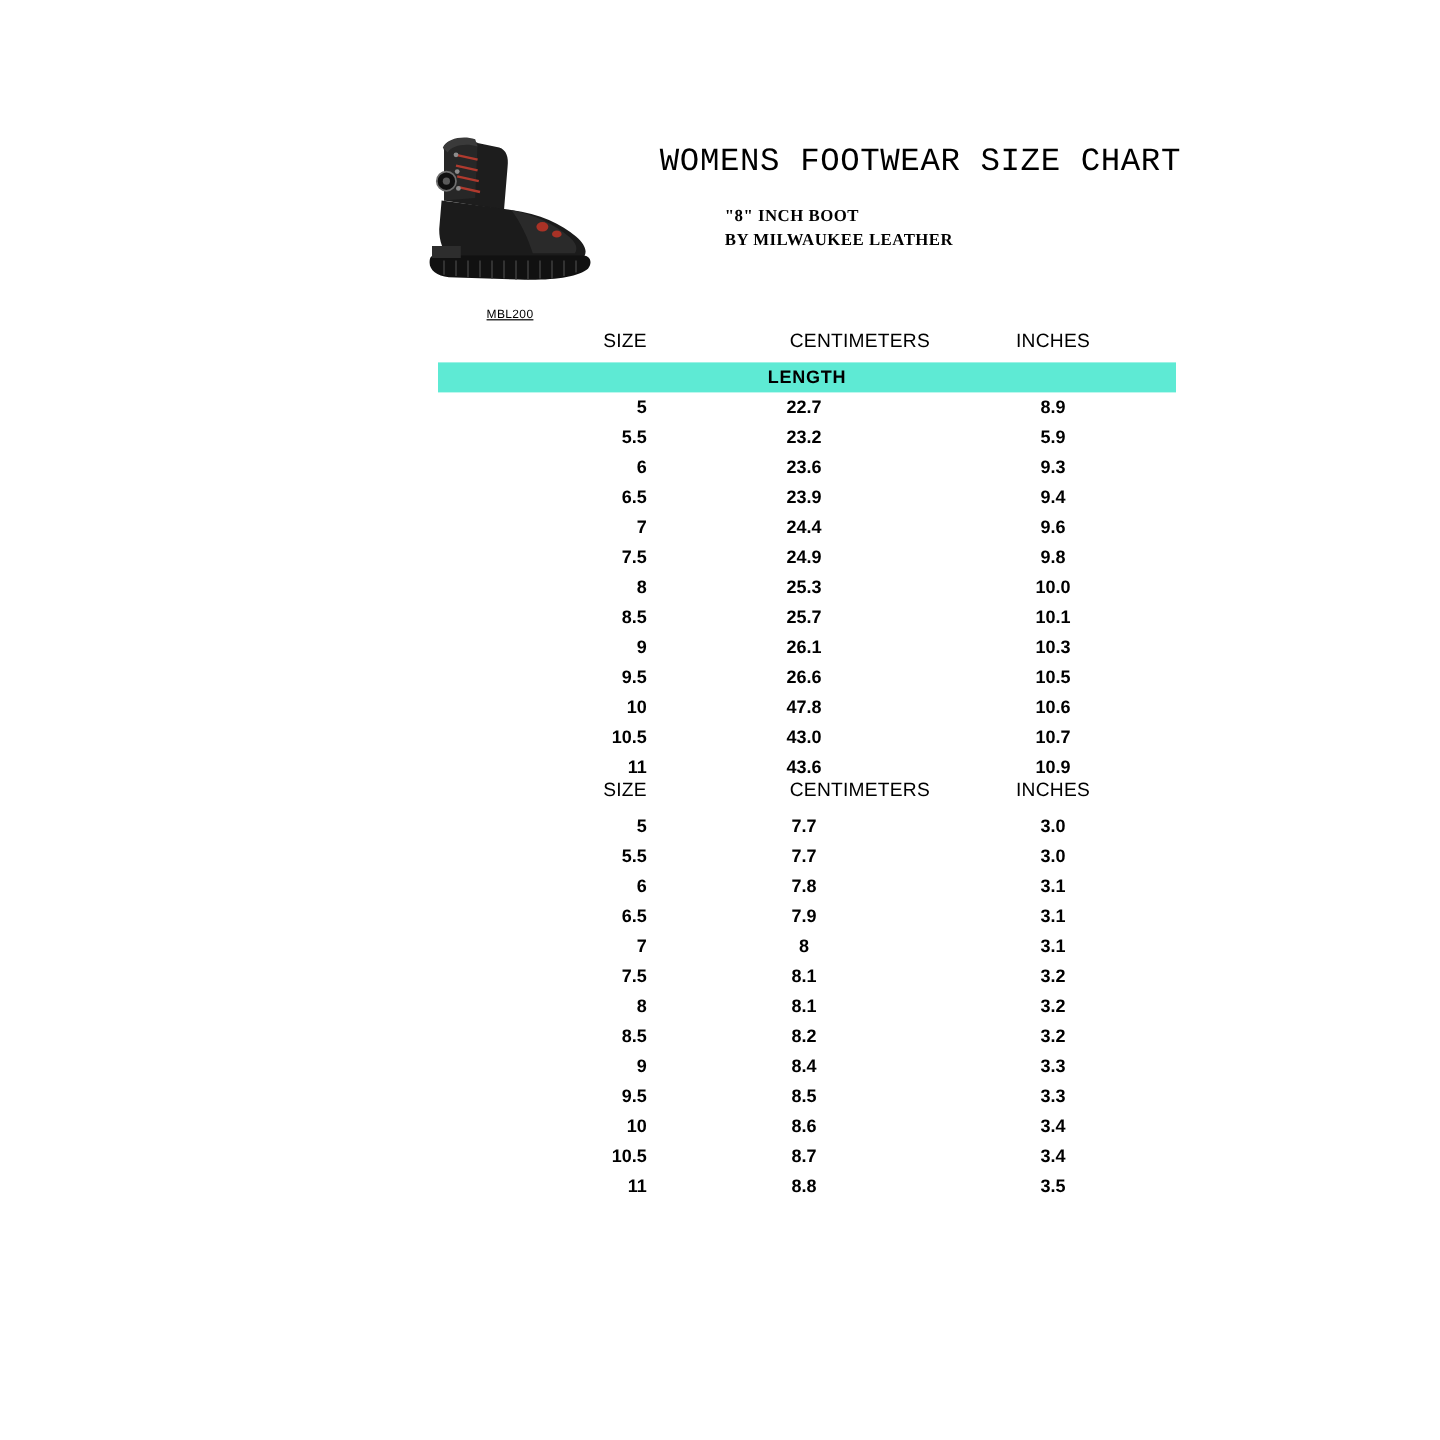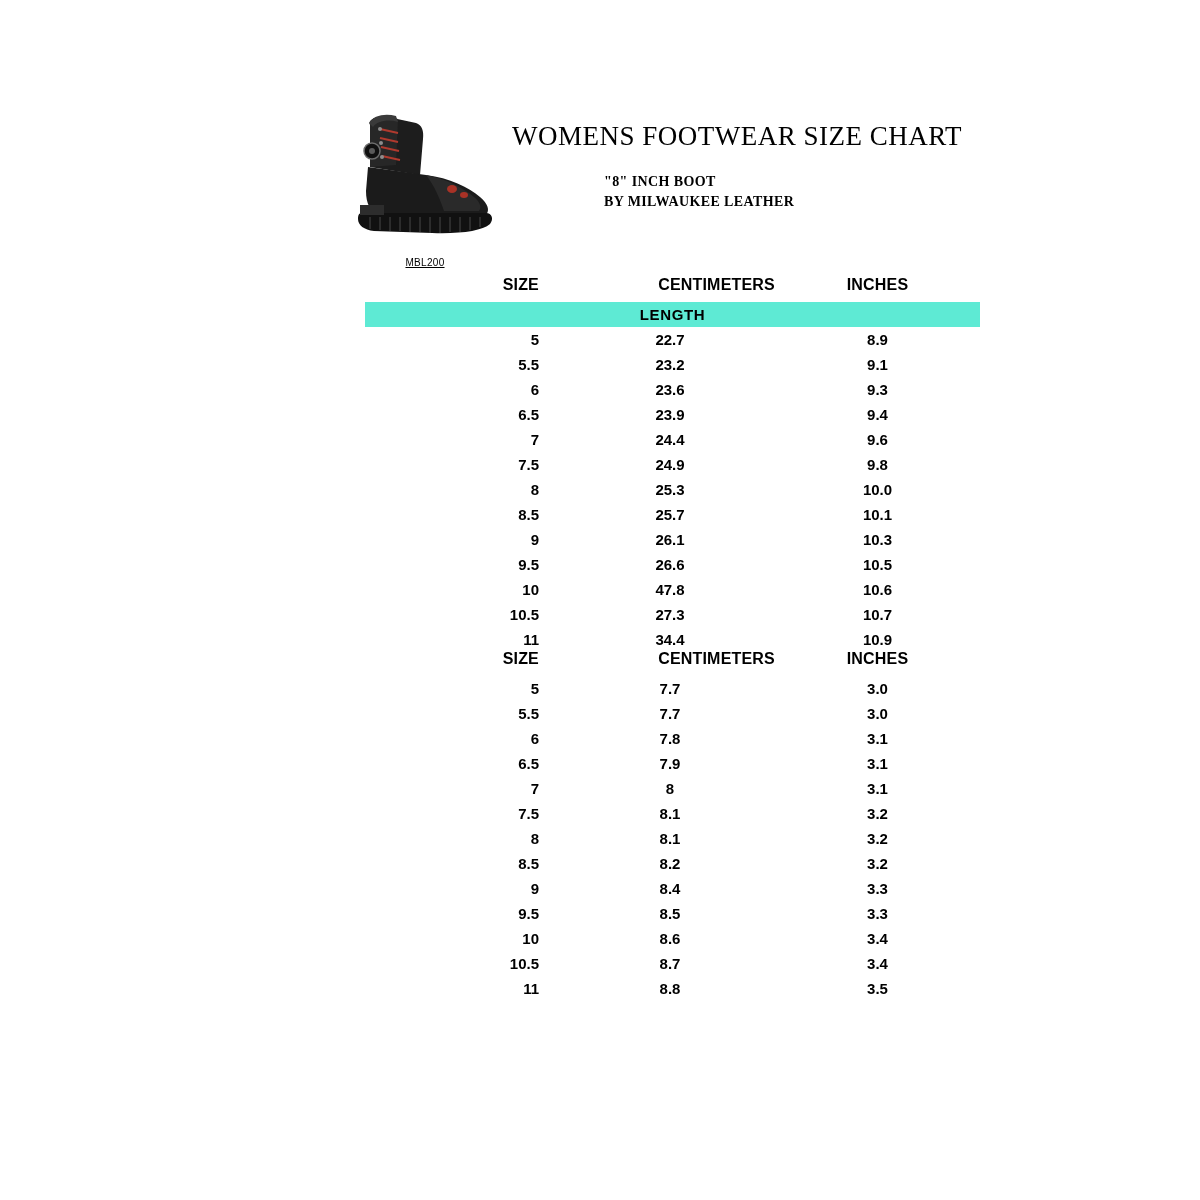--- a/index.html
+++ b/index.html
@@ -56,23 +56,24 @@
   }
 
   .title-block {
     position: absolute;
     left: 172px;
     top: 16px;
     width: 510px;
   }
 
   .main-title {
-    font-family: Liberation Serif, serif;
+    font-family: Liberation Mono, monospace;
     font-size: 27px;
     letter-spacing: 0.5px;
+    text-align: center;
     white-space: nowrap;
     color: #000;
   }
 
   .subtitle-block {
     margin-top: 20px;
     padding-left: 92px;
   }
 
   .subtitle-line {
@@ -95,21 +96,21 @@
 
   #length-table { top: 272px; }
   #width-table  { top: 646px; }
 
   .size-table col.c-size   { width: 200px; }
   .size-table col.c-cm     { width: 210px; }
   .size-table col.c-in     { width: 205px; }
 
   .size-table th {
     font-size: 16px;
-    font-weight: bold;
+    font-weight: normal;
     padding: 4px 0 8px 0;
     text-align: center;
     letter-spacing: 0.2px;
   }
 
   .size-table th.h-size { text-align: right; padding-right: 26px; }
   .size-table th.h-cm   { text-align: right; }
   .size-table th.h-in   { text-align: center; }
 
   .band-row td {
@@ -216,21 +217,21 @@
         <td colspan="3">LENGTH</td>
       </tr>
       <tr>
         <td class="v-size">5</td>
         <td class="v-cm">22.7</td>
         <td class="v-in">8.9</td>
       </tr>
       <tr>
         <td class="v-size">5.5</td>
         <td class="v-cm">23.2</td>
-        <td class="v-in">9.1</td>
+        <td class="v-in">5.9</td>
       </tr>
       <tr>
         <td class="v-size">6</td>
         <td class="v-cm">23.6</td>
         <td class="v-in">9.3</td>
       </tr>
       <tr>
         <td class="v-size">6.5</td>
         <td class="v-cm">23.9</td>
         <td class="v-in">9.4</td>
@@ -265,26 +266,26 @@
         <td class="v-cm">26.6</td>
         <td class="v-in">10.5</td>
       </tr>
       <tr>
         <td class="v-size">10</td>
         <td class="v-cm">47.8</td>
         <td class="v-in">10.6</td>
       </tr>
       <tr>
         <td class="v-size">10.5</td>
-        <td class="v-cm">27.3</td>
+        <td class="v-cm">43.0</td>
         <td class="v-in">10.7</td>
       </tr>
       <tr>
         <td class="v-size">11</td>
-        <td class="v-cm">34.4</td>
+        <td class="v-cm">43.6</td>
         <td class="v-in">10.9</td>
       </tr>
     </tbody>
   </table>
 
   <table class="size-table" id="width-table">
     <colgroup>
       <col class="c-size">
         <col class="c-cm">
         <col class="c-in">

